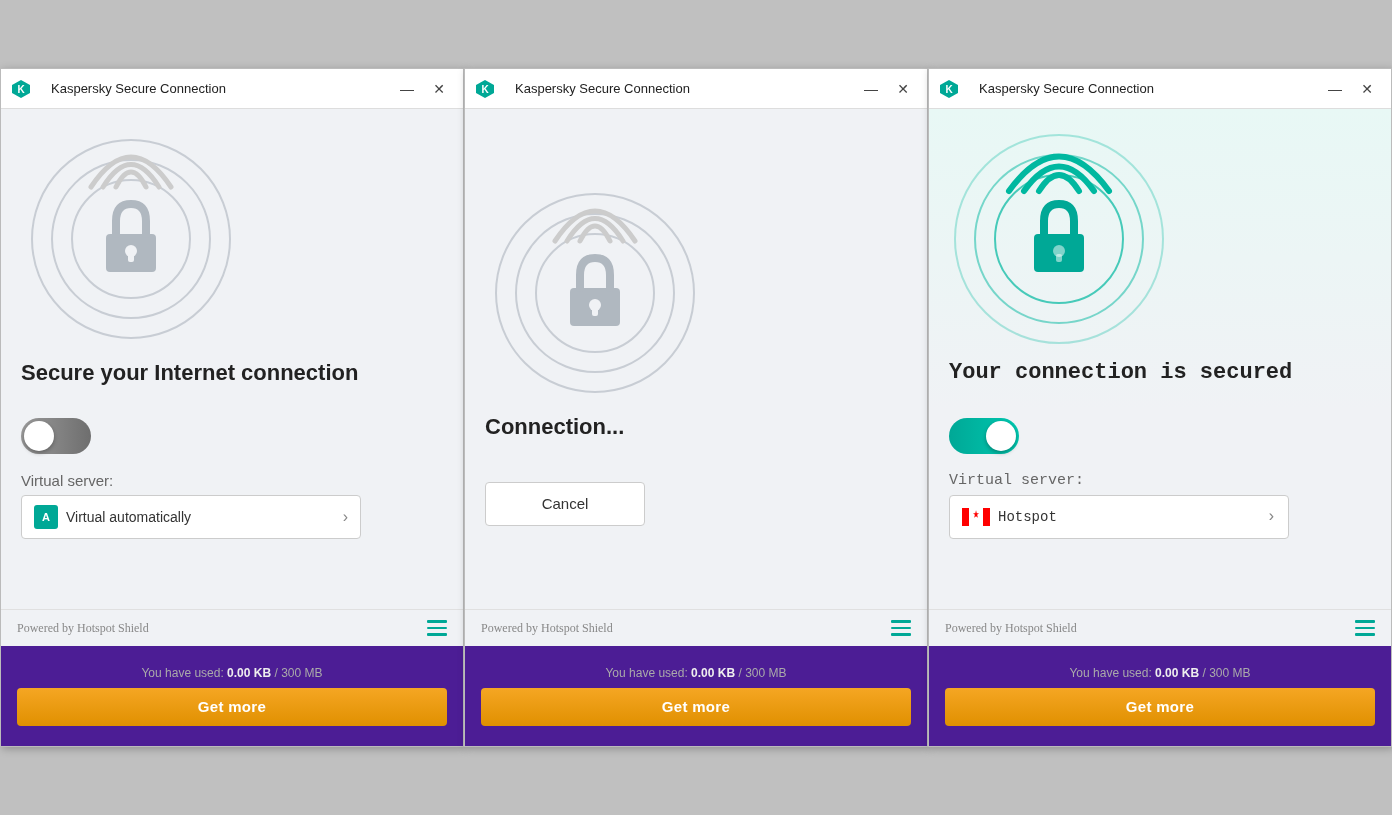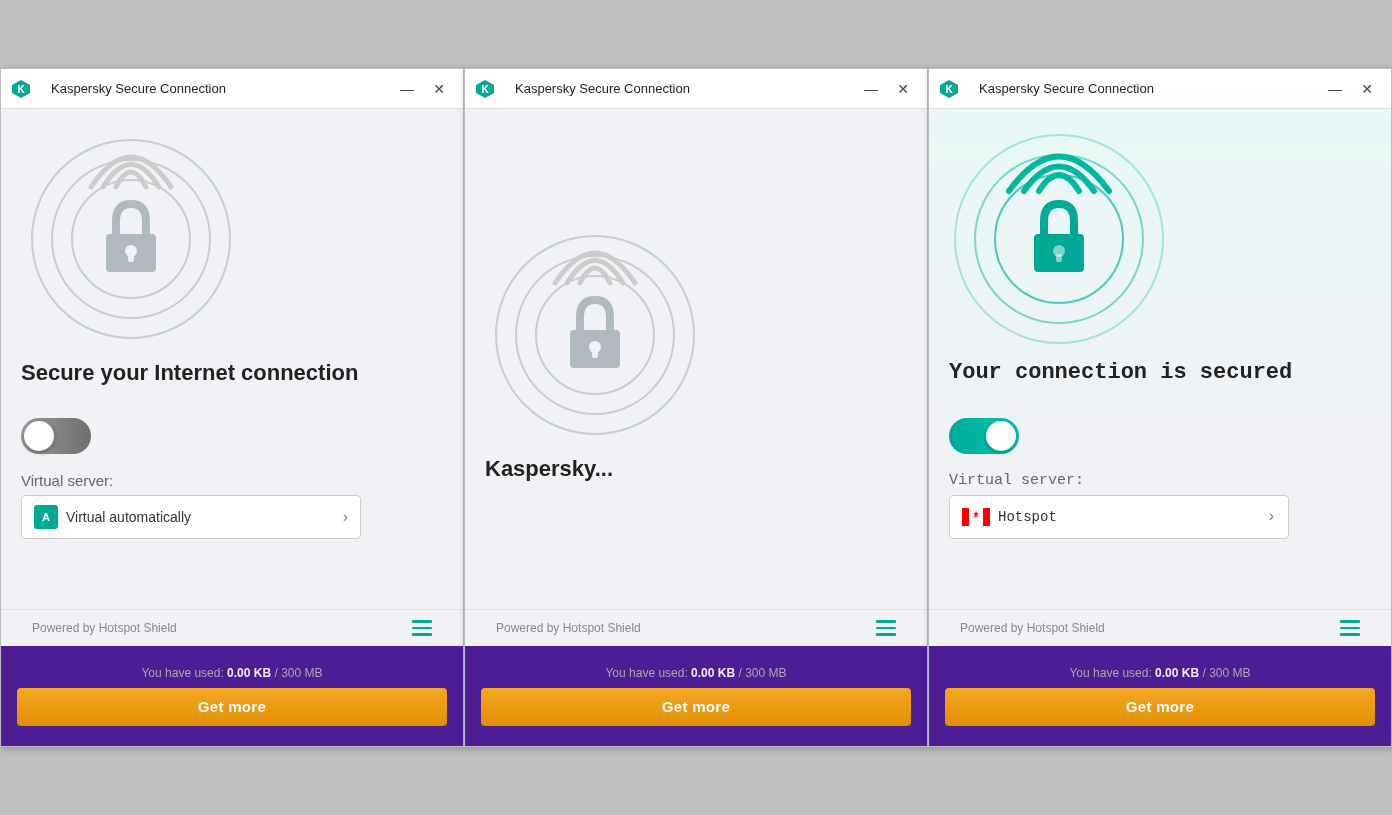--- a/index.html
+++ b/index.html
@@ -212,27 +212,28 @@
       color: #333;
     }
 
     .chevron-right {
       color: #888;
       font-size: 16px;
     }
 
     .footer {
       width: 100%;
-      padding: 10px 31px;
+      padding: 10px 16px;
       display: flex;
       align-items: center;
       justify-content: space-between;
       background: #f0f2f5;
       border-top: 1px solid #e0e0e0;
       margin-top: auto;
+      font-family: Liberation Serif, serif;
     }
     .powered-by {
       font-size: 12px;
       color: #888;
     }
     .hamburger-icon {
       color: #00a896;
       font-size: 18px;
       cursor: pointer;
       display: flex;
@@ -397,22 +398,23 @@
         <div class="lock-icon">
           <svg width="70" height="80" viewBox="0 0 70 80">
             <rect x="10" y="35" width="50" height="38" rx="4" fill="#b0b8c0" stroke="none"></rect>
             <path d="M20,35 L20,22 Q20,5 35,5 Q50,5 50,22 L50,35" fill="none" stroke="#b0b8c0" stroke-width="8" stroke-linecap="round"></path>
             <circle cx="35" cy="52" r="6" fill="#f0f2f5"></circle>
             <rect x="32" y="55" width="6" height="8" rx="2" fill="#f0f2f5"></rect>
           </svg>
         </div>
       </div>
 
-      <div class="status-text">Kaspersky...</div>
-
+      <div class="status-text">Connection...</div>
+
+      <button class="cancel-btn">Cancel</button>
     </div>
 
     <div class="footer">
       <span class="powered-by">Powered by Hotspot Shield</span>
       <div class="hamburger-icon">
         <div class="hamburger-line"></div>
         <div class="hamburger-line"></div>
         <div class="hamburger-line"></div>
       </div>
     </div>

